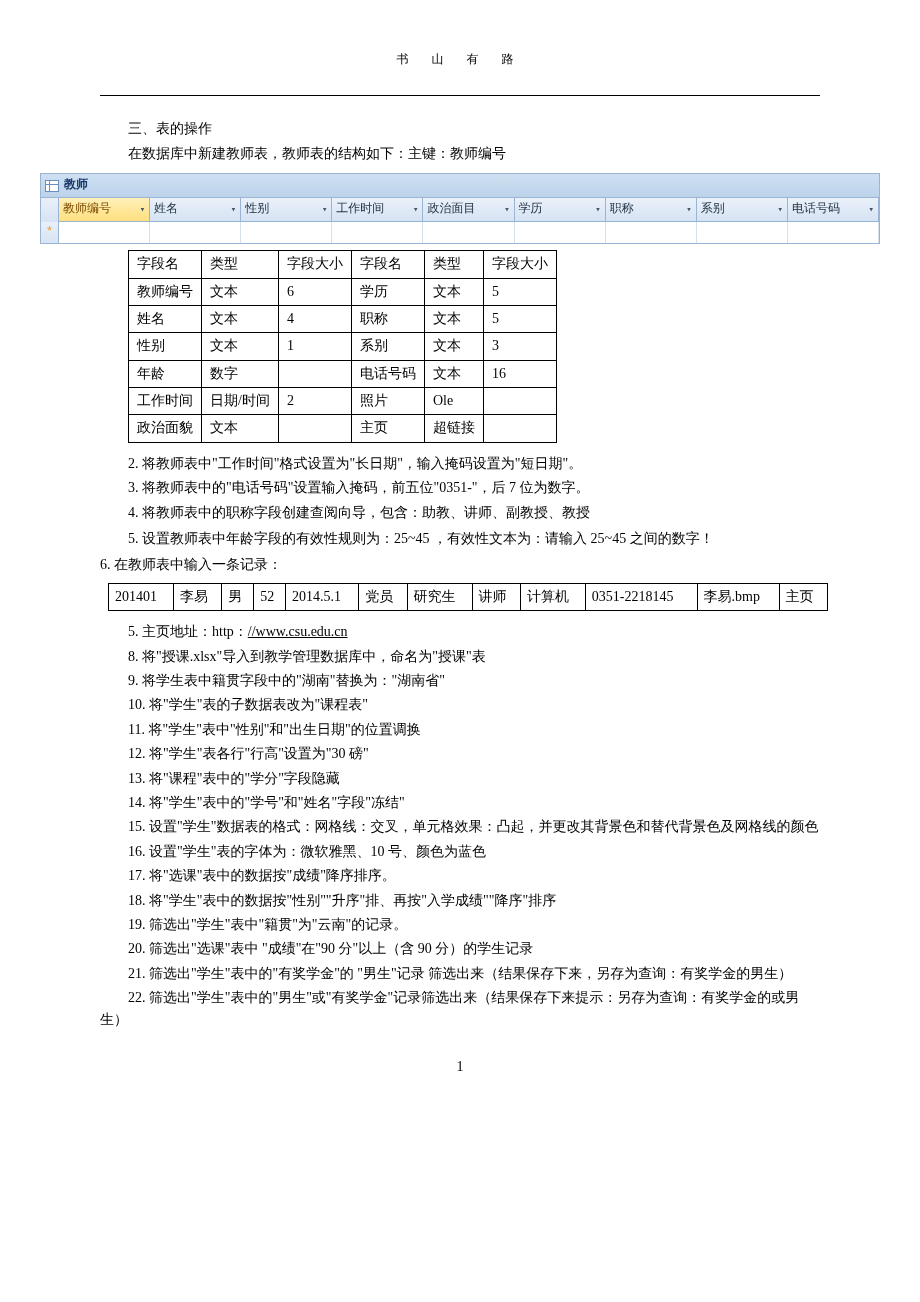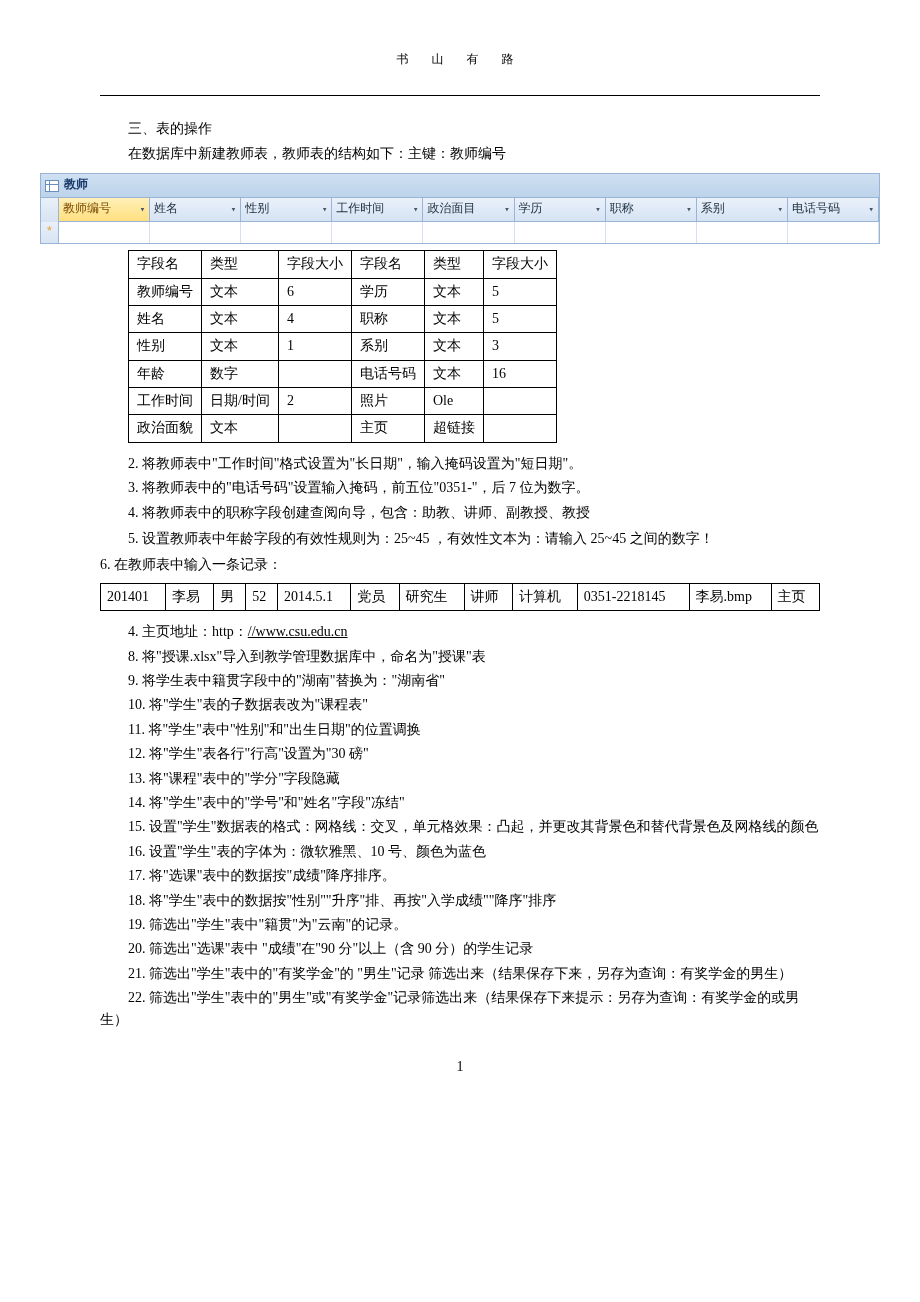--- a/index.html
+++ b/index.html
@@ -92,21 +92,21 @@
   }
   .schema-table td, .schema-table th,
   .record-table td {
     border: 1px solid #000;
     padding: 2px 8px;
     font-size: 14px;
     text-align: left;
     vertical-align: top;
   }
   .schema-table th { font-weight: normal; }
-  .record-table { margin-left: 0; width: 100%; padding-left: 44px; }
+  .record-table { margin-left: 8px; width: 100%; padding-left: 44px; }
   .record-table td { padding: 2px 6px; }
   .ulink { text-decoration: underline; }
   .pagenum { text-align: center; margin-top: 24px; font-family: "Times New Roman", serif; }
 </style>
 </head>
 <body>
 
 <div class="page">
   <div class="running-title">书 山 有  路</div>
   <div class="hr-line"></div>
@@ -260,21 +260,21 @@
           <td>讲师</td>
           <td>计算机</td>
           <td>0351-2218145</td>
           <td>李易.bmp</td>
           <td>主页</td>
         </tr>
   </tbody>
     </table>
 
   <p class="indent">
-    <span>4. 主页地址：http：</span><span class="ulink">//www.csu.edu.cn</span>
+    <span>5. 主页地址：http：</span><span class="ulink">//www.csu.edu.cn</span>
   </p>
 
   <div id="tail-items">
       <p class="indent" style="text-indent: 28px;">8.  将"授课.xlsx"导入到教学管理数据库中，命名为"授课"表</p>
       <p class="indent" style="text-indent: 28px;">9. 将学生表中籍贯字段中的"湖南"替换为："湖南省"</p>
       <p class="indent" style="text-indent: 28px;">10. 将"学生"表的子数据表改为"课程表"</p>
       <p class="indent" style="text-indent: 28px;">11. 将"学生"表中"性别"和"出生日期"的位置调换</p>
       <p class="indent" style="text-indent: 28px;">12. 将"学生"表各行"行高"设置为"30 磅"</p>
       <p class="indent" style="text-indent: 28px;">13. 将"课程"表中的"学分"字段隐藏</p>
       <p class="indent" style="text-indent: 28px;">14. 将"学生"表中的"学号"和"姓名"字段"冻结"</p>

